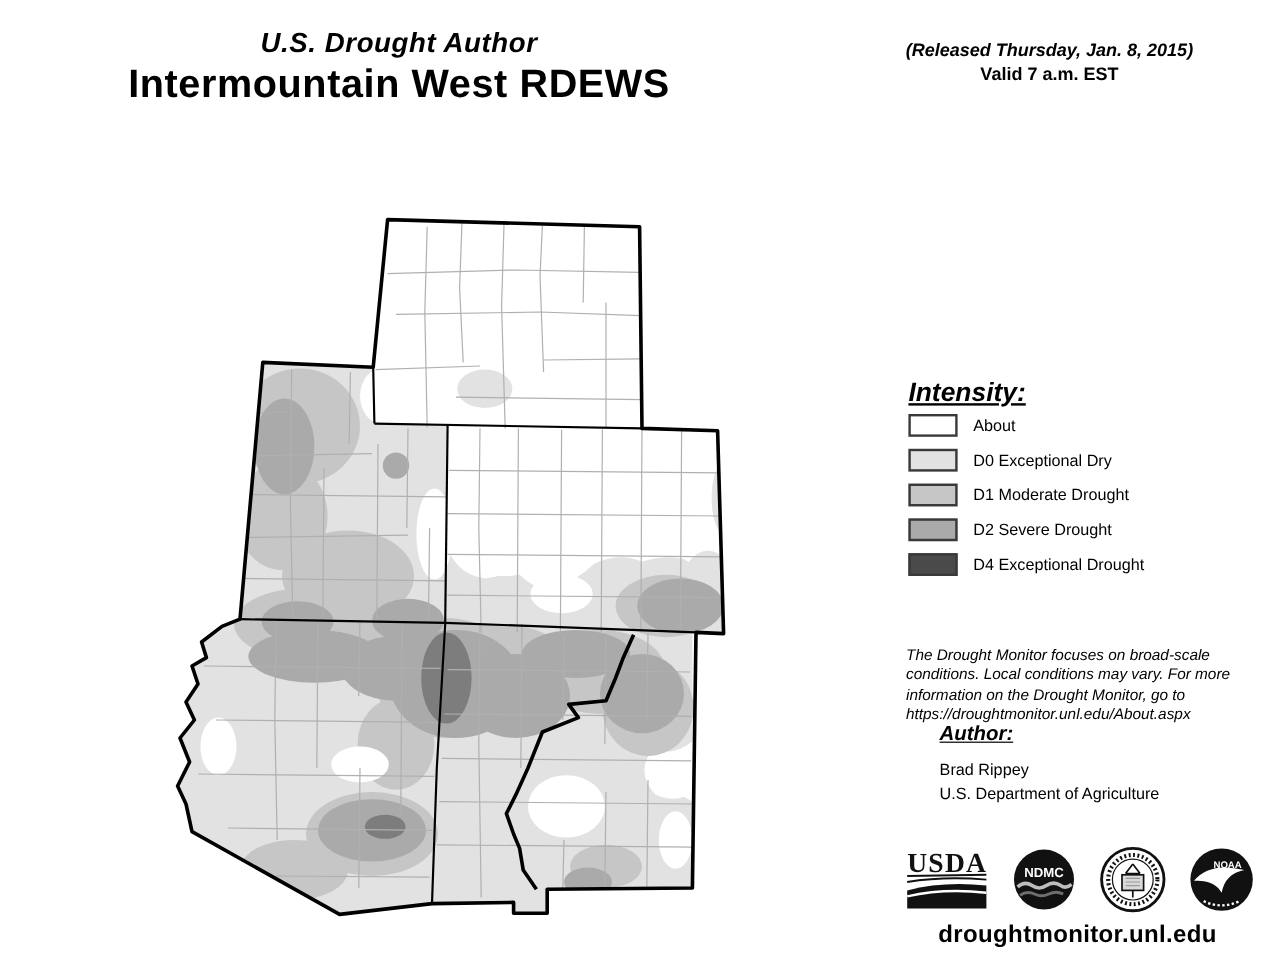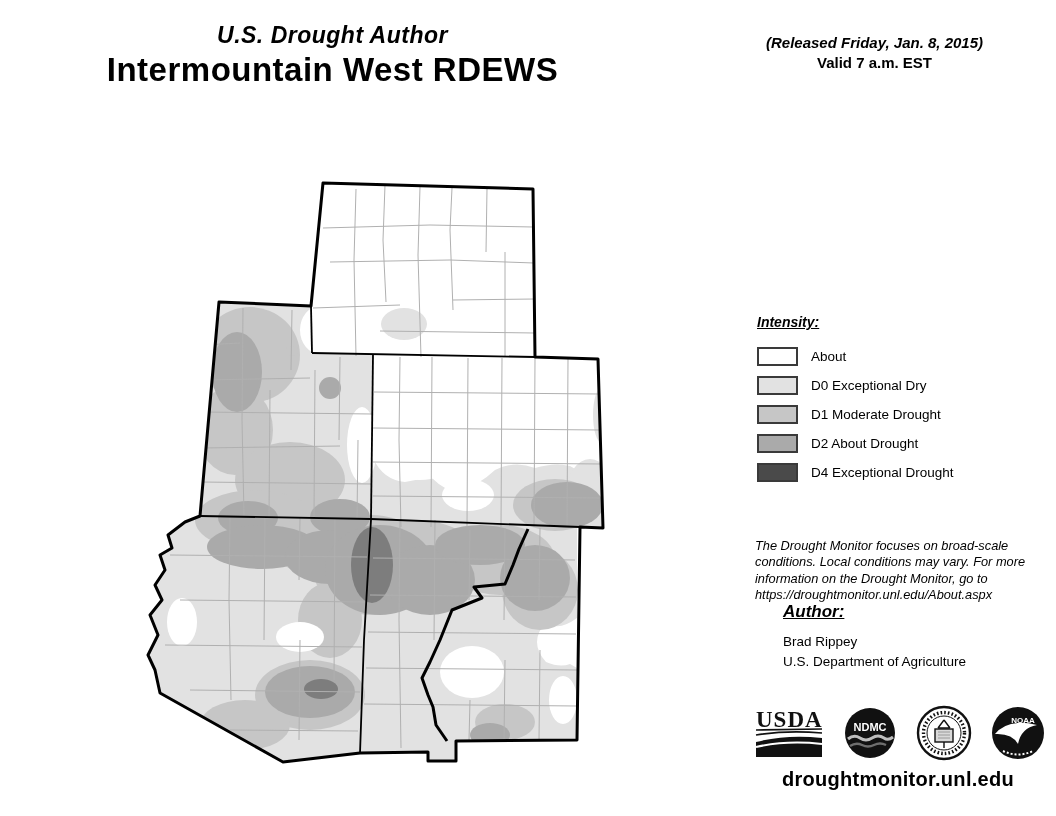--- a/index.html
+++ b/index.html
@@ -8,21 +8,21 @@
   
   .title-block{left:20px;top:22px;width:625px;text-align:center;}
   .supertitle{font-size:23px;font-weight:bold;font-style:italic;letter-spacing:.5px;}
   .main-title{font-size:33px;font-weight:bold;margin-top:2px;letter-spacing:.5px;}
   .date-block{left:702px;top:30px;width:345px;text-align:center;}
   .date-line{font-size:25px;font-weight:bold;}
   .released-line{font-size:15px;font-weight:bold;font-style:italic;margin-top:4px;}
   .valid-line{font-size:15px;font-weight:bold;margin-top:3px;}
   
   .legend{left:757px;top:314px;width:290px;}
-  .legend-heading{font-size:14px;font-weight:bold;font-style:italic;text-decoration:underline;margin-bottom:12px;}
+  .legend-heading{font-size:22px;font-weight:bold;font-style:italic;text-decoration:underline;}
   .legend-row{display:flex;align-items:center;height:29px;}
   .swatch{width:41px;height:19px;border:2px solid #3a3a3a;box-sizing:border-box;flex:none;}
   .legend-label{font-size:13.5px;margin-left:13px;white-space:nowrap;}
   
   .disclaimer{left:755px;top:538px;width:292px;font-size:12.8px;font-style:italic;line-height:1.28;}
   .author-block{left:755px;top:602px;width:292px;margin-left:28px;}
   .author-heading{font-size:17px;font-weight:bold;font-style:italic;text-decoration:underline;margin-bottom:10px;}
   .author-line{font-size:13.5px;line-height:1.5;}
   
   .logo-row{left:755px;top:703px;width:290px;height:60px;display:flex;justify-content:space-between;align-items:center;}
@@ -31,21 +31,21 @@
 </style>
 </head>
 <body>
 
 <div class="abs title-block">
   <div class="supertitle">U.S. Drought Author</div>
   <div class="main-title">Intermountain West RDEWS</div>
 </div>
 
 <div class="abs date-block">
-  <div class="released-line">(Released Friday, Jan. 8, 2015)</div>
+  <div class="released-line">(Released Thursday, Jan. 8, 2015)</div>
   <div class="valid-line">Valid 7 a.m. EST</div>
 </div>
 
 <svg class="abs" style="left:140px;top:160px;" width="480" height="625" viewBox="140 160 480 625" aria-label="drought map">
   <defs>
     <clipPath id="region">
       <path d="M219,302 L311,306 L323,183 L533,189 L535,357 L598,359 L603,528 L580,527 L577,740
                L456,741 L456,761 L428,761 L428,752 L360,753 L283,762 L160,693
                L155,670 L148,655 L158,635 L150,615 L162,600 L155,585 L165,570 L160,555
                L172,548 L168,535 L185,522 L200,516 Z"></path>
@@ -209,21 +209,21 @@
   <div class="legend-row">
     <span class="swatch" style="background: rgb(226, 226, 226);"></span>
     <span class="legend-label">D0 Exceptional Dry</span>
   </div>
   <div class="legend-row">
     <span class="swatch" style="background: rgb(198, 198, 198);"></span>
     <span class="legend-label">D1 Moderate Drought</span>
   </div>
   <div class="legend-row">
     <span class="swatch" style="background: rgb(170, 170, 170);"></span>
-    <span class="legend-label">D2 About Drought</span>
+    <span class="legend-label">D2 Severe Drought</span>
   </div>
   <div class="legend-row">
     <span class="swatch" style="background: rgb(74, 74, 74);"></span>
     <span class="legend-label">D4 Exceptional Drought</span>
   </div>
 </div>
 
 <div class="abs disclaimer">The Drought Monitor focuses on broad-scale conditions. Local conditions may vary. For more information on the Drought Monitor, go to https://droughtmonitor.unl.edu/About.aspx</div>
 
 <div class="abs author-block">

